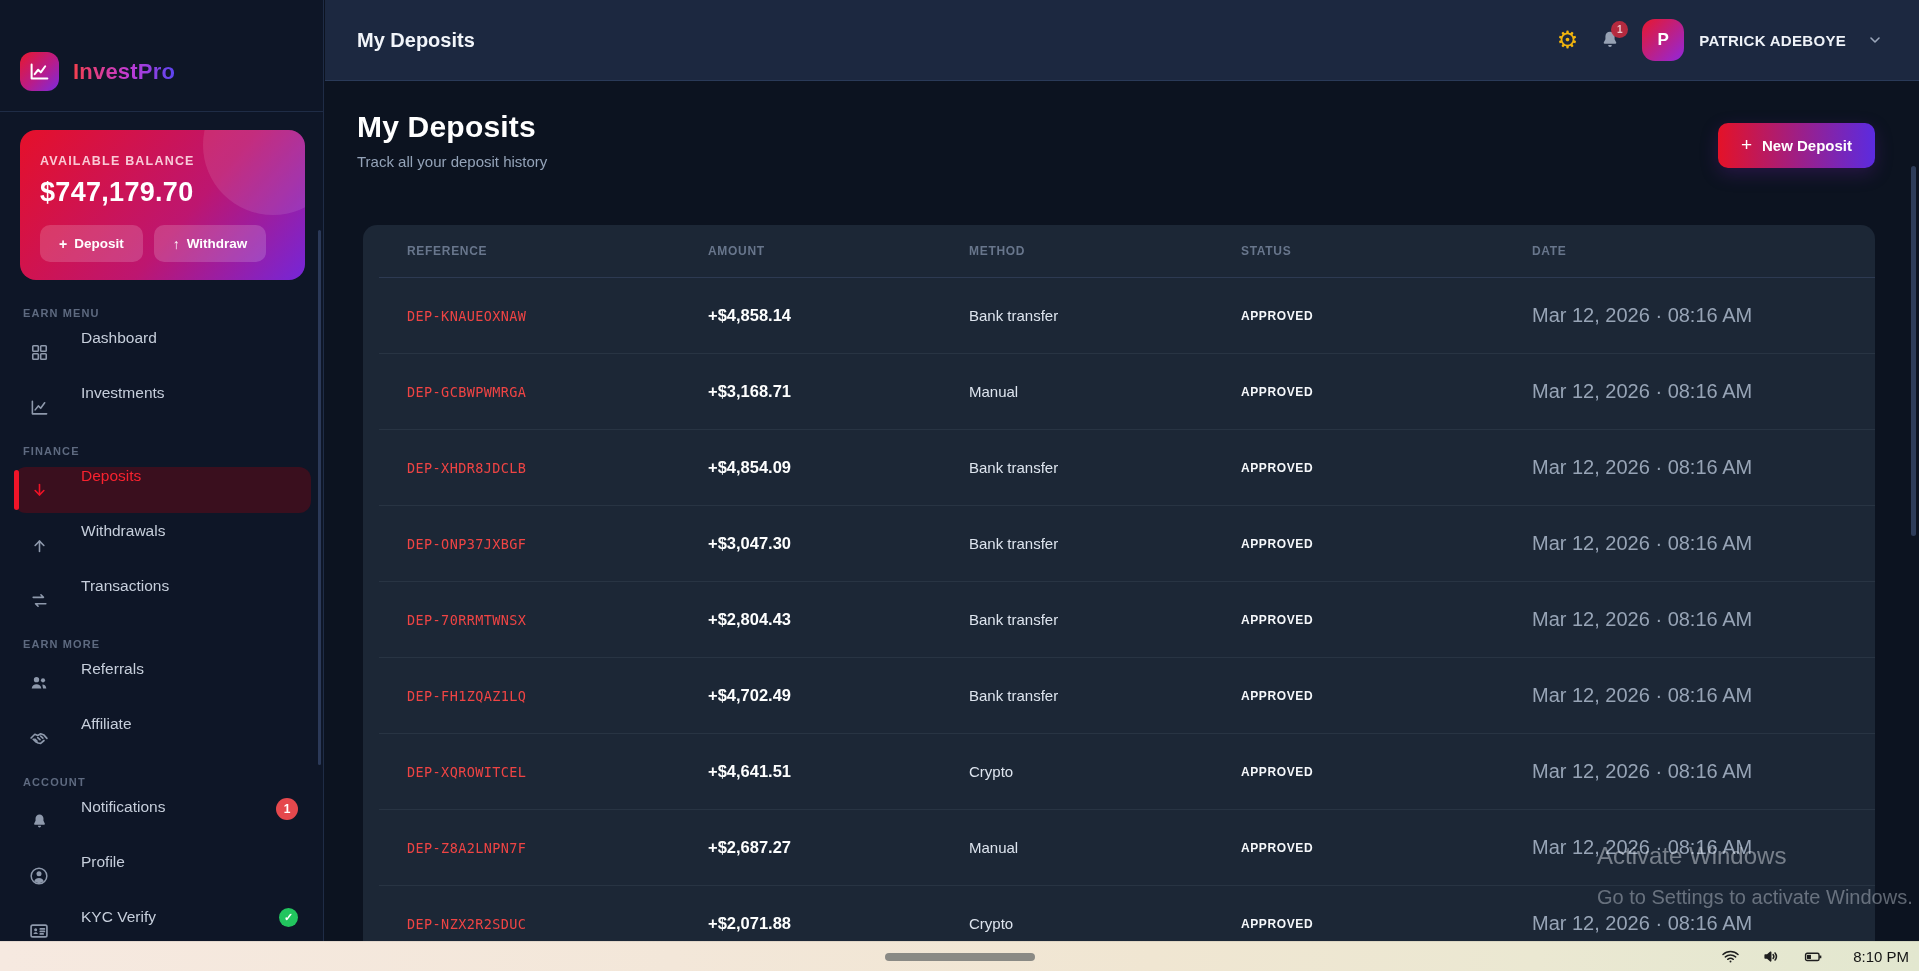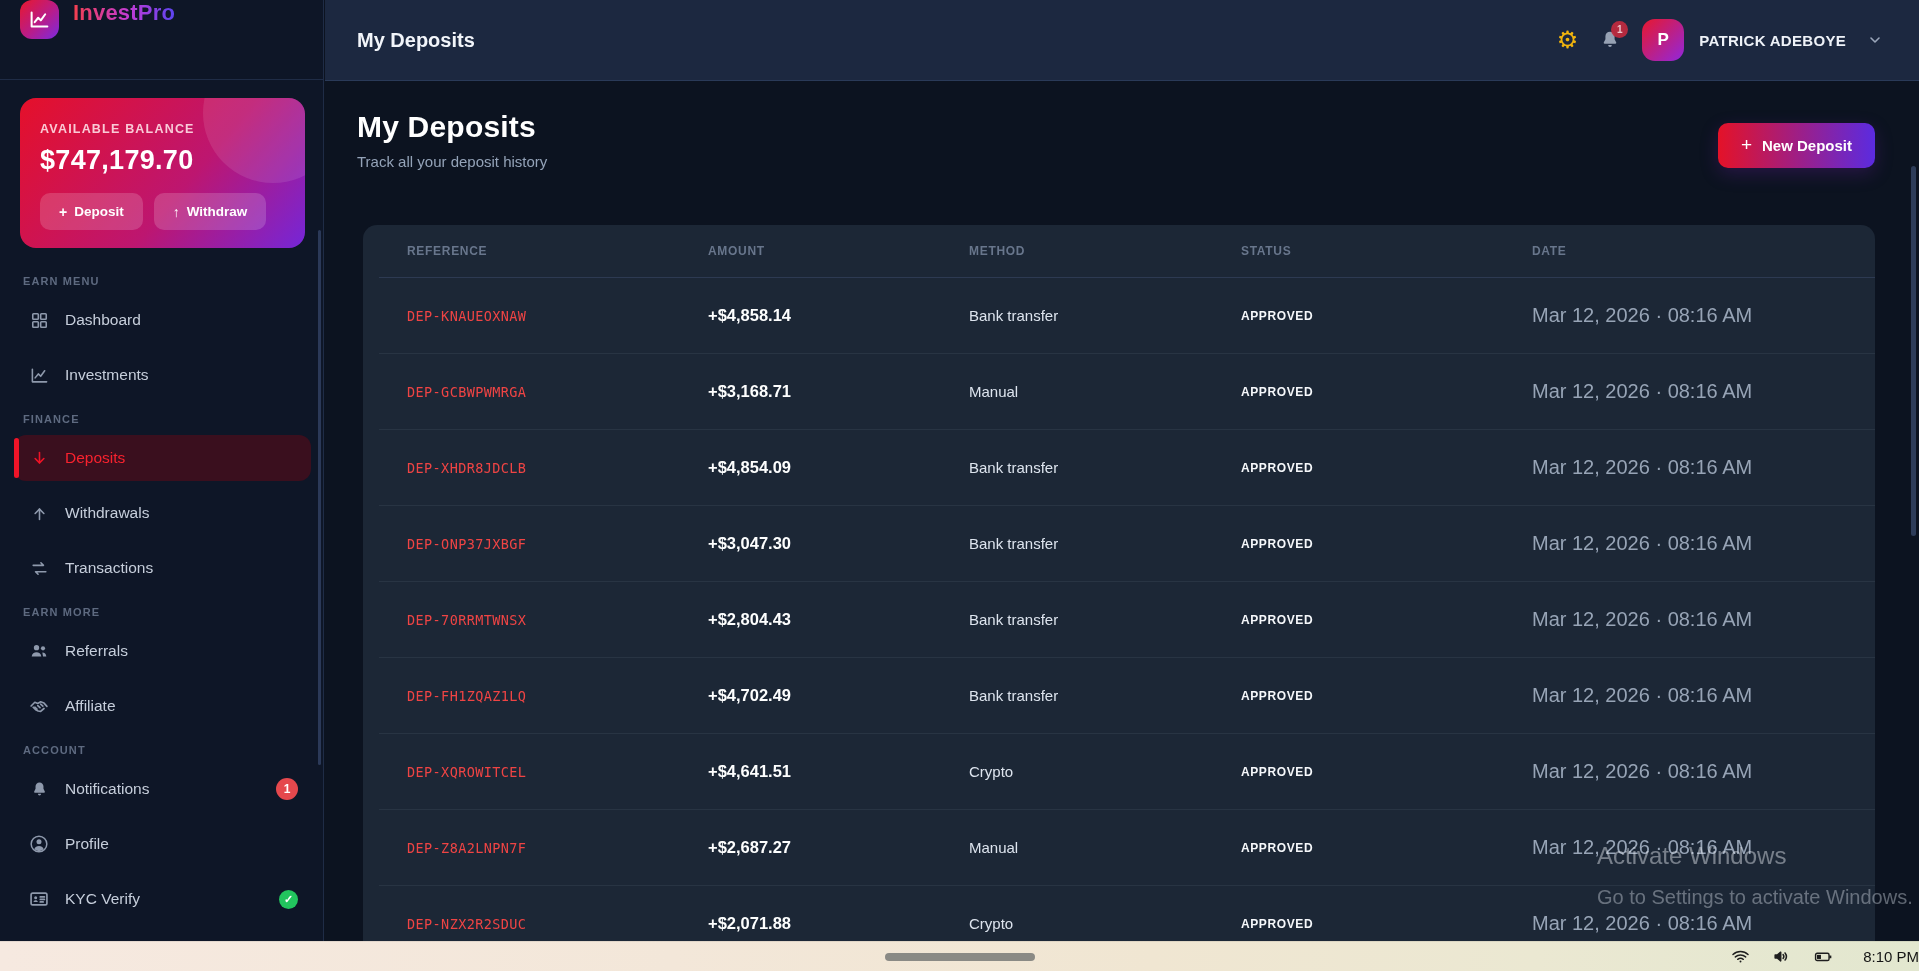--- a/index.html
+++ b/index.html
@@ -10,21 +10,21 @@
     -webkit-font-smoothing:antialiased;
   }
   
   .sidebar {
     position:absolute; left:0; top:0; bottom:30px; width:324px;
     background:#0e1627; border-right:1px solid #1f2c46;
     display:flex; flex-direction:column;
   }
   .logo-row {
     height:80px; flex:none; border-bottom:1px solid #1f2c46;
-    display:flex; padding:0 20px; gap:14px;
+    display:flex; align-items:center; padding:0 20px; gap:14px;margin-top:32px;
   }
   .logo-box {
     width:39px; height:39px; border-radius:12px; flex:none;
     background:linear-gradient(135deg,#e8182d 0%,#b81c8a 55%,#7b2ae0 100%);
     display:flex; align-items:center; justify-content:center; color:#fff;
   }
   .brand-name {
     font-size:22px; font-weight:800; letter-spacing:.2px;
     background:linear-gradient(90deg,#f43f4e 0%,#c13bd6 55%,#5b45f0 100%);
     -webkit-background-clip:text; background-clip:text; color:transparent;
@@ -43,22 +43,22 @@
   .bal-btns { display:flex; gap:11px; margin-top:17px; position:relative; z-index:2; }
   .card-btn {
     height:37px; padding:0 19px; border-radius:10px; border:none; cursor:pointer;
     background:rgba(255,255,255,.17); color:#fff; font-size:13.5px; font-weight:700;
     display:inline-flex; align-items:center; gap:7px; font-family:inherit;
   }
   .card-btn .glyph { font-size:14px; font-weight:700; }
   .nav { flex:1; padding:2px 12px 8px 14px; overflow:hidden; }
   .section-label { font-size:11px; font-weight:700; letter-spacing:1.1px; color:#5e6a80; margin:15px 9px 10px 9px; }
   .nav-item {
-    display:flex; align-items:center; height:46px; padding:0 13px; border-radius:12px;
-    color:#c6cedb; font-size:15.5px; font-weight:500; margin-bottom:9px; position:relative; cursor:pointer;
+    display:flex; height:46px; padding:0 13px; border-radius:12px;
+    color:#c6cedb; font-size:15.5px; font-weight:500; margin-bottom:9px; position:relative; cursor:pointer;gap:16px;
   }
   .nav-icon { width:24px; margin-right:14px; color:#8e99ac; font-size:19px; line-height:1;
     display:flex; justify-content:center; align-items:center; }
   .nav-item.active { background:#3a0f1e; color:#f8222e; }
   .nav-item.active .nav-icon { color:#ef1326; }
   .nav-item.active::before {
     content:""; position:absolute; left:0; top:3px; bottom:3px; width:5px;
     background:#f01428; border-radius:6px;
   }
   .nav-badge {
@@ -131,21 +131,21 @@
   .wm2 { font-size:20px; color:rgba(210,218,226,.42); margin-top:16px; }
   
   .taskbar {
     position:absolute; left:0; right:0; bottom:0; height:30px;
     background:linear-gradient(90deg,#f6e9e0 0%,#f3e7d9 35%,#f0e6d2 60%,#ebe8d2 80%,#e2e7cf 100%);
     border-top:1px solid rgba(0,0,0,.07);
     display:flex; align-items:center;
   }
   .h-scroll-thumb { position:absolute; left:885px; top:11px; width:150px; height:8px;
     border-radius:4px; background:#8a8a85; cursor:pointer; }
-  .tray { margin-left:auto; display:flex; align-items:center; gap:22px; }
+  .tray { margin-left:auto; display:flex; align-items:center; gap:22px; padding-right:10px; }
   .tray svg { color:#1f1f1f; display:block; }
   .tray-time { font-size:15px; color:#141414; margin-left:7px; }
 </style>
 </head>
 <body>
 
 <div class="app">
 
   <aside class="sidebar">
     <div class="logo-row">

